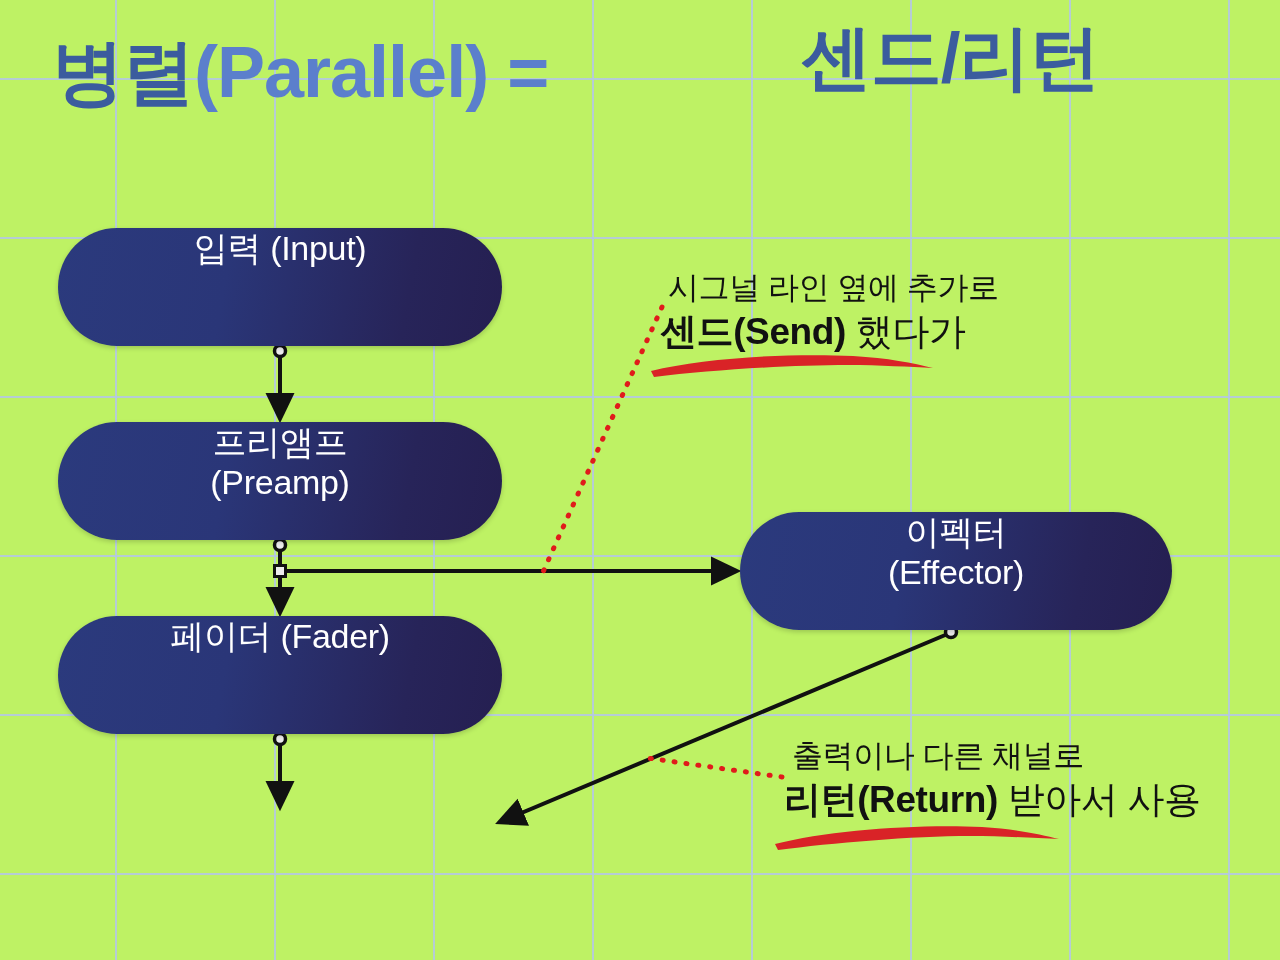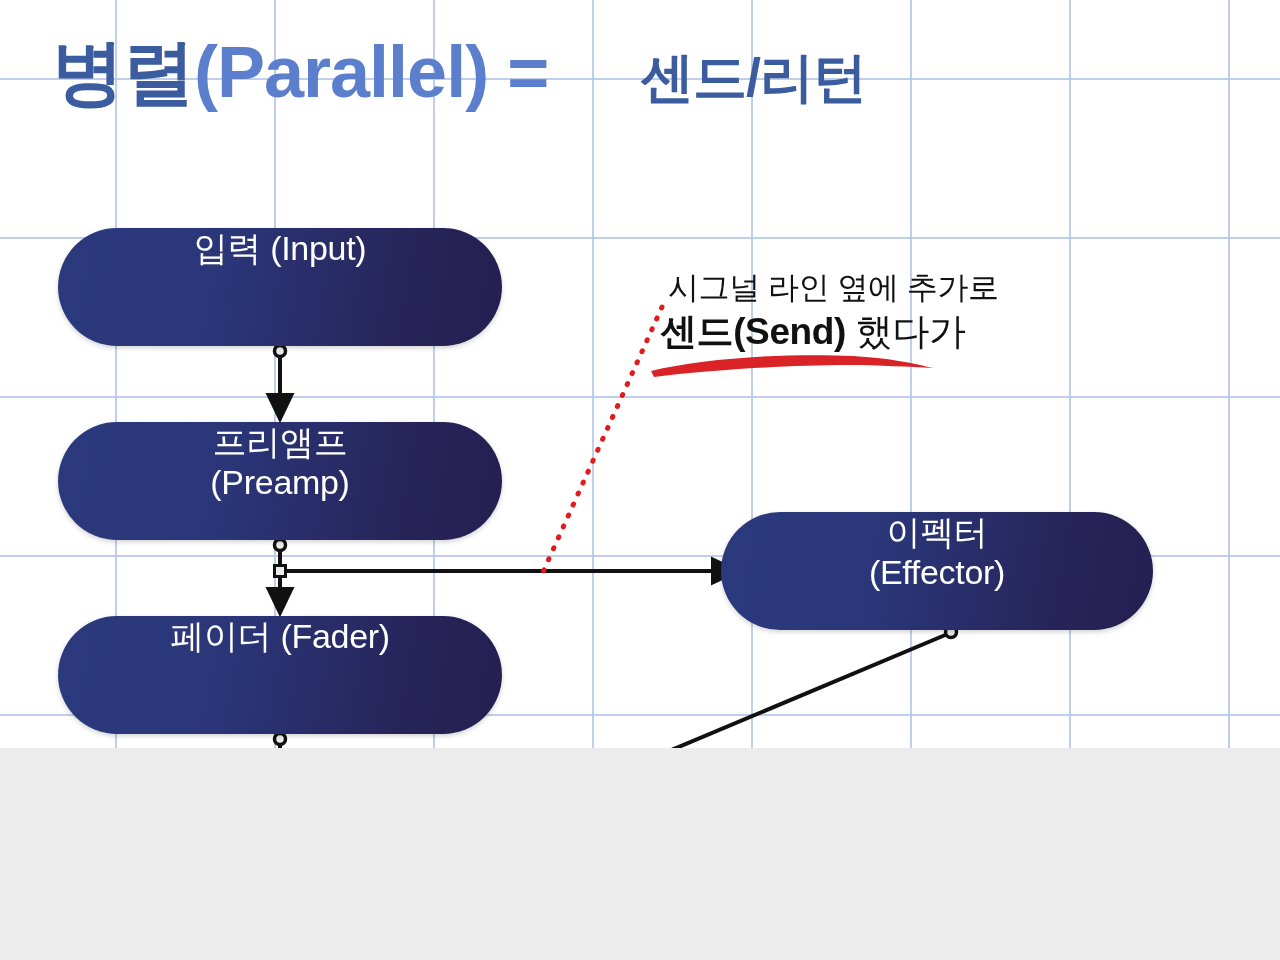--- a/index.html
+++ b/index.html
@@ -1,56 +1,56 @@
 <!DOCTYPE html>
 <html><head>
 <meta charset="utf-8">
 <style>
   html,body{margin:0;padding:0;}
   body{
     width:1280px;height:960px;overflow:hidden;
     font-family:"Liberation Sans","DejaVu Sans",sans-serif;
     background:#ececec;
   }
-  #stage{position:relative;width:1280px;height:748px;overflow:hidden;background:#ffffff;}
+  #stage{position:relative;width:1280px;height:960px;overflow:hidden;background:#bef264;}
 
   
   #grid{
     position:absolute;inset:0;
     background-image:
       linear-gradient(to right, rgba(180,198,232,.85) 2px, transparent 2px),
       linear-gradient(to bottom, rgba(180,198,232,.85) 2px, transparent 2px);
     background-size:159px 159px;
     background-position:-44px -81px;
     pointer-events:none;
   }
 
   
   .title{position:absolute;font-weight:700;letter-spacing:-1px;line-height:1.02;white-space:nowrap;}
   #title-left{left:52px;top:36px;font-size:72px;}
-  #title-right{left:640px;top:22px;width:620px;text-align:left;font-size:54px;margin-top:28px;}
+  #title-right{left:640px;top:22px;width:620px;text-align:center;font-size:71px;}
   .t-ko{color:#3b5c9e;}
   .t-en{color:#5b7fcc;}
 
   
   .node{
     position:absolute;
     border-radius:999px;
     background:linear-gradient(100deg,#2b3a7d 0%,#2a3678 38%,#272459 78%,#251f51 100%);
     color:#fff;
     display:flex;justify-content:center;text-align:center;
     font-size:34px;font-weight:500;line-height:1.18;
     box-shadow:0 2px 5px rgba(0,0,0,.18);
     letter-spacing:-.3px;
   }
   #node-input   {left:58px; top:228px; width:444px; height:118px;}
   #node-preamp  {left:58px; top:422px; width:444px; height:118px;}
   #node-fader   {left:58px; top:616px; width:444px; height:118px;}
   #node-output  {left:58px; top:810px; width:444px; height:118px;}
-  #node-effector{left:721px;top:512px; width:432px; height:118px;}
+  #node-effector{left:740px;top:512px; width:432px; height:118px;}
 
   
   #wires{position:absolute;inset:0;pointer-events:none;}
 
   
   .callout{position:absolute;color:#111;white-space:nowrap;}
   .callout .l1{font-size:31px;font-weight:400;letter-spacing:-.4px;line-height:1.30;}
   .callout .l2{font-size:37px;font-weight:400;letter-spacing:-.4px;line-height:1.30;}
   .callout .l2 b{font-weight:700;}
   #callout-send  {left:660px;top:268px;}
@@ -141,18 +141,22 @@
 
   <div class="callout" id="callout-send">
     <div class="l1">시그널 라인 옆에 추가로</div>
     <div class="l2"><b>센드(Send)</b><span> 했다가</span></div>
   </div>
 
   <svg class="underline" style="left:648px;top:346px;" width="290" height="34" viewBox="0 0 290 34">
     <path d="M3,25 C55,12 140,7 205,10 C240,12 265,17 285,22 C262,21 232,19 200,19 C140,19 62,24 6,31 Z" fill="#d92327"></path>
   </svg>
 
+  <div class="callout" id="callout-return">
+    <div class="l1">출력이나 다른 채널로</div>
+    <div class="l2"><b>리턴(Return)</b><span> 받아서 사용</span></div>
+  </div>
 
   <svg class="underline" style="left:772px;top:818px;" width="290" height="34" viewBox="0 0 290 34">
     <path d="M3,26 C58,12 145,6 210,9 C243,11 268,16 287,21 C262,20 230,18 198,18 C140,18 60,25 6,32 Z" fill="#d92327"></path>
   </svg>
 
 </div>
 
 </body></html>

